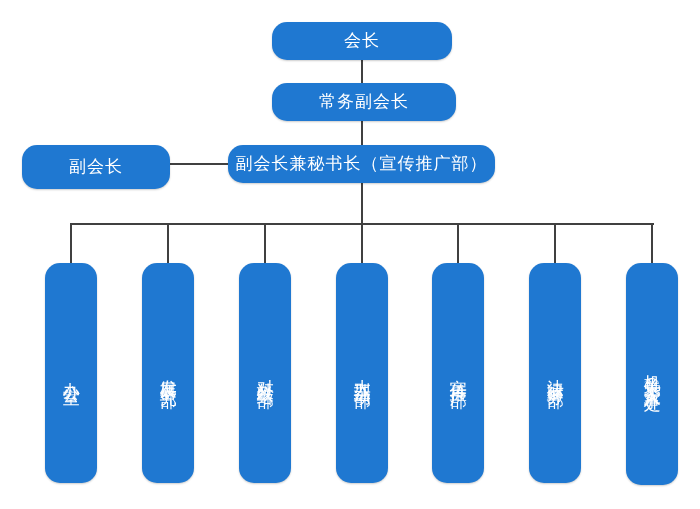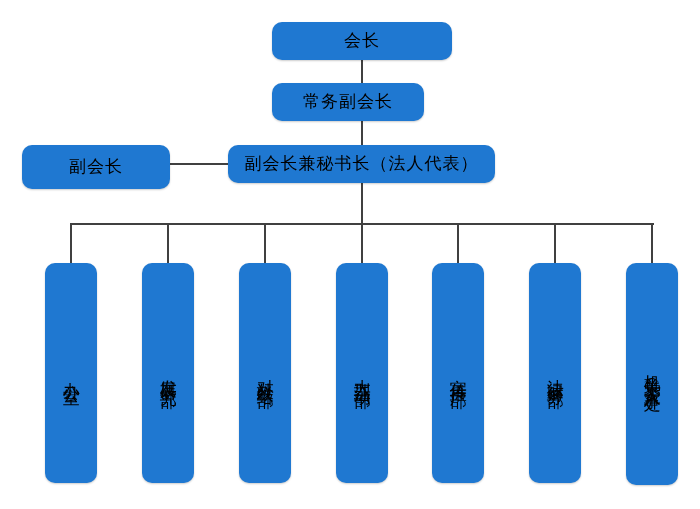--- a/index.html
+++ b/index.html
@@ -17,22 +17,22 @@
     height: 509px;
     background: #ffffff;
     overflow: hidden;
   }
 
   
   .node {
     position: absolute;
     box-sizing: border-box;
     background: #1F78D1;
-    border-radius: 10px;
-    color: #000000;
+    border-radius: 15px;
+    color: #ffffff;
     display: flex;
     align-items: center;
     justify-content: center;
     text-align: left;
     letter-spacing: 1px;
     box-shadow: 0 1px 2px rgba(0,0,0,0.20);
     z-index: 2;
   }
   .node-h {
     font-size: 17px;
@@ -85,30 +85,30 @@
   <div class="line line-v" style="left:264px; top:223px; height:40px;"></div>
   <div class="line line-v" style="left:361px; top:223px; height:40px;"></div>
   <div class="line line-v" style="left:457px; top:223px; height:40px;"></div>
   <div class="line line-v" style="left:554px; top:223px; height:40px;"></div>
   <div class="line line-v" style="left:651px; top:223px; height:40px;"></div>
 
   <div class="node node-h" style="left:272px; top:22px; width:180px; height:38px;">
     <span>会长</span>
   </div>
 
-  <div class="node node-h" style="left:272px; top:83px; width:152px; height:38px;">
+  <div class="node node-h" style="left:272px; top:83px; width:184px; height:38px;">
     <span>常务副会长</span>
   </div>
 
   <div class="node node-h" style="left:22px; top:145px; width:148px; height:44px;">
     <span>副会长</span>
   </div>
 
   <div class="node node-h" style="left:228px; top:145px; width:267px; height:38px;">
-    <span>副会长兼秘书长（法人代表）</span>
+    <span>副会长兼秘书长（宣传推广部）</span>
   </div>
 
   <div class="node node-v" style="left:45px; top:263px; width:52px; height:220px;">
     <span class="vlabel">办公室</span>
   </div>
 
   <div class="node node-v" style="left:142px; top:263px; width:52px; height:220px;">
     <span class="vlabel">发展研究部</span>
   </div>
 

